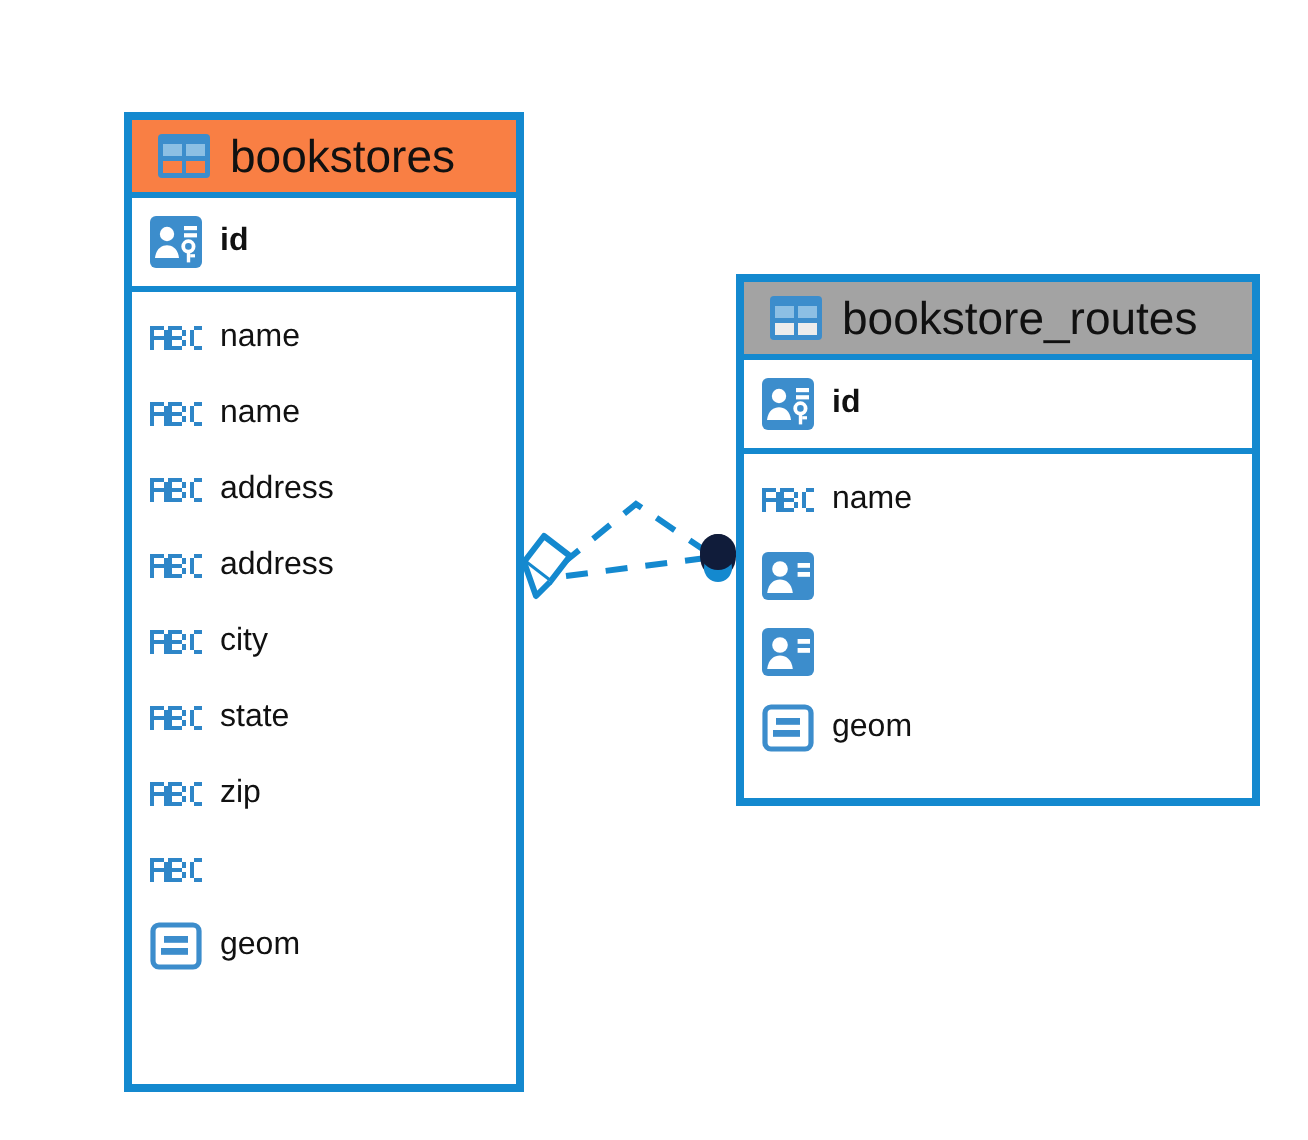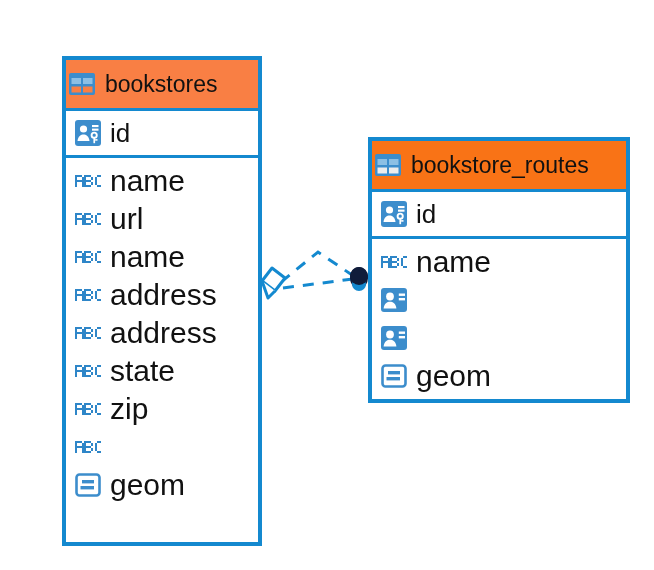--- a/index.html
+++ b/index.html
@@ -43,26 +43,26 @@
     left: 368px;
     top: 137px;
     width: 262px;
     height: 266px;
   }
 
   .entity-header {
     display: flex;
     align-items: center;
     box-sizing: border-box;
-    height: 48px;
-    padding-left: 3px;
+    height: 36px;
+    padding-left: 13px;
     gap: 10px;
   }
   .entity-header.accent   { background: #F97F44; }
-  .entity-header.neutral  { background: #f97316; }
+  .entity-header.neutral  { background: #a3a3a3; }
 
   .entity-title {
     font-size: 23px;
     color: #111111;
     line-height: 1;
     white-space: nowrap;
   }
 
   .pk-section {
     box-sizing: border-box;
@@ -73,28 +73,28 @@
   .col-row {
     display: flex;
     align-items: center;
     height: 38px;
     padding-left: 9px;
     gap: 9px;
     box-sizing: border-box;
   }
 
   .col-name {
-    font-size: 30px;
+    font-size: 16px;
     color: #111111;
     line-height: 1;
     white-space: nowrap;
   }
   .col-name.pk {
-    font-weight: normal;
-    font-size: 26px;
+    font-weight: bold;
+    font-size: 16px;
   }
 
   .body-section {
     padding-top: 4px;
   }
 
   .icon {
     flex: 0 0 auto;
     display: block;
     line-height: 0;
@@ -182,42 +182,20 @@
                 <rect x="11" y="12" width="5" height="2"></rect>
               <rect x="20" y="4" width="2" height="8"></rect>
                 <rect x="22" y="2" width="4" height="2"></rect>
               <rect x="22" y="12" width="4" height="2"></rect>
             </g>
           </svg>
         </span>
         <span class="col-name">name</span>
       </div>
 
-      <div class="col-row">
-        <span class="icon">
-          <svg width="26" height="16" viewBox="0 0 26 16">
-            <g fill="#2E86C8">
-              <rect x="0" y="2" width="2" height="12"></rect>
-                <rect x="2" y="2" width="5" height="2"></rect>
-              <rect x="7" y="4" width="2" height="10"></rect>
-                <rect x="2" y="7" width="5" height="2"></rect>
-              <rect x="9" y="2" width="2" height="12"></rect>
-                <rect x="11" y="2" width="5" height="2"></rect>
-              <rect x="16" y="4" width="2" height="3"></rect>
-                <rect x="11" y="7" width="5" height="2"></rect>
-              <rect x="16" y="9" width="2" height="3"></rect>
-                <rect x="11" y="12" width="5" height="2"></rect>
-              <rect x="20" y="4" width="2" height="8"></rect>
-                <rect x="22" y="2" width="4" height="2"></rect>
-              <rect x="22" y="12" width="4" height="2"></rect>
-            </g>
-          </svg>
-        </span>
-        <span class="col-name">url</span>
-      </div>
 
       <div class="col-row">
         <span class="icon">
           <svg width="26" height="16" viewBox="0 0 26 16">
             <g fill="#2E86C8">
               <rect x="0" y="2" width="2" height="12"></rect>
                 <rect x="2" y="2" width="5" height="2"></rect>
               <rect x="7" y="4" width="2" height="10"></rect>
                 <rect x="2" y="7" width="5" height="2"></rect>
               <rect x="9" y="2" width="2" height="12"></rect>
@@ -274,20 +252,42 @@
                 <rect x="11" y="12" width="5" height="2"></rect>
               <rect x="20" y="4" width="2" height="8"></rect>
                 <rect x="22" y="2" width="4" height="2"></rect>
               <rect x="22" y="12" width="4" height="2"></rect>
             </g>
           </svg>
         </span>
         <span class="col-name">address</span>
       </div>
 
+      <div class="col-row">
+        <span class="icon">
+          <svg width="26" height="16" viewBox="0 0 26 16">
+            <g fill="#2E86C8">
+              <rect x="0" y="2" width="2" height="12"></rect>
+                <rect x="2" y="2" width="5" height="2"></rect>
+              <rect x="7" y="4" width="2" height="10"></rect>
+                <rect x="2" y="7" width="5" height="2"></rect>
+              <rect x="9" y="2" width="2" height="12"></rect>
+                <rect x="11" y="2" width="5" height="2"></rect>
+              <rect x="16" y="4" width="2" height="3"></rect>
+                <rect x="11" y="7" width="5" height="2"></rect>
+              <rect x="16" y="9" width="2" height="3"></rect>
+                <rect x="11" y="12" width="5" height="2"></rect>
+              <rect x="20" y="4" width="2" height="8"></rect>
+                <rect x="22" y="2" width="4" height="2"></rect>
+              <rect x="22" y="12" width="4" height="2"></rect>
+            </g>
+          </svg>
+        </span>
+        <span class="col-name">city</span>
+      </div>
 
       <div class="col-row">
         <span class="icon">
           <svg width="26" height="16" viewBox="0 0 26 16">
             <g fill="#2E86C8">
               <rect x="0" y="2" width="2" height="12"></rect>
                 <rect x="2" y="2" width="5" height="2"></rect>
               <rect x="7" y="4" width="2" height="10"></rect>
                 <rect x="2" y="7" width="5" height="2"></rect>
               <rect x="9" y="2" width="2" height="12"></rect>

